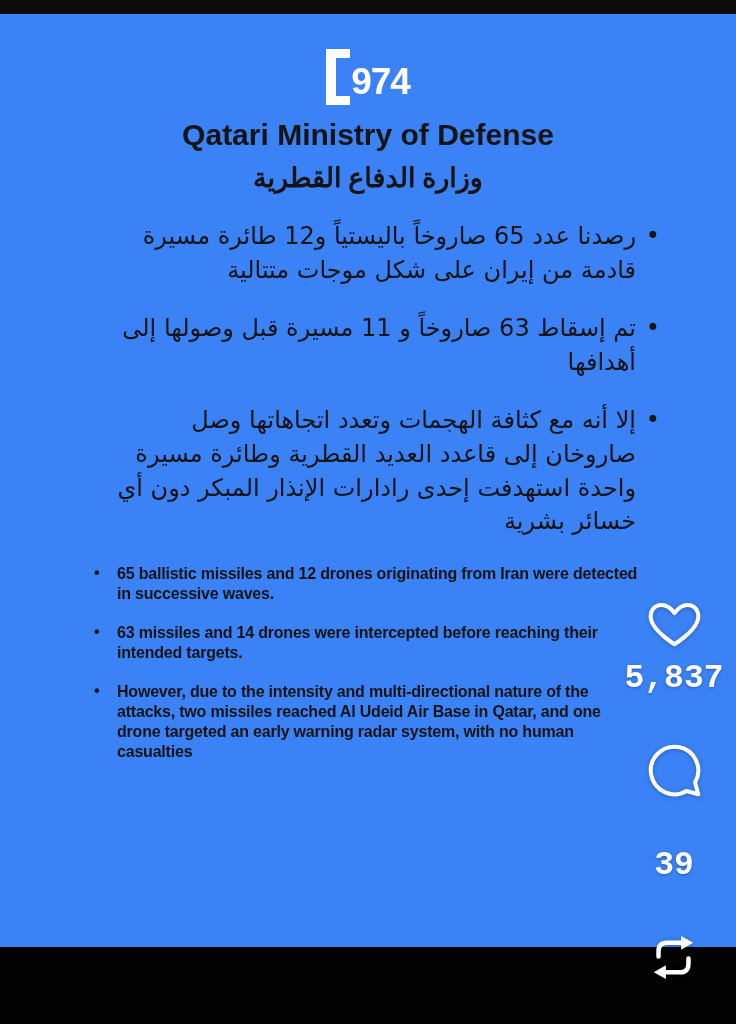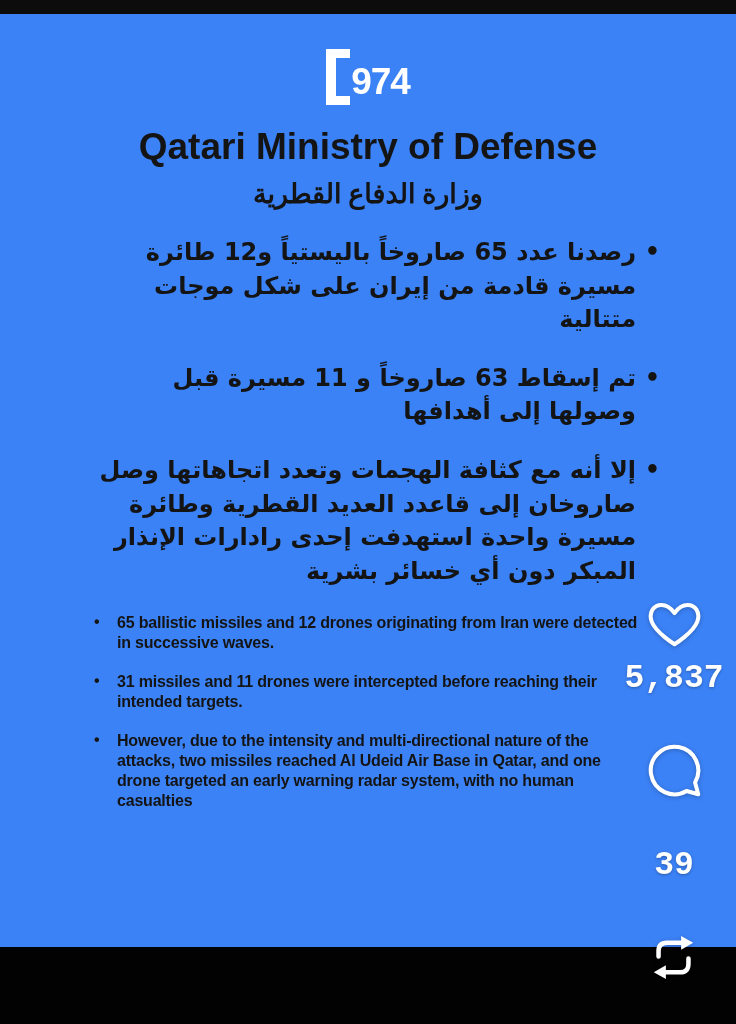--- a/index.html
+++ b/index.html
@@ -20,31 +20,31 @@
   .logo-row { display:flex; justify-content:center; align-items:center; margin-top:34px; height:58px; }
   .logo-bracket {
     width:24px; height:56px;
     border-left:10px solid #fff; border-top:9px solid #fff; border-bottom:9px solid #fff;
   }
   .logo-num {
     color:#fff; font-weight:bold; font-size:37px; letter-spacing:-1px;
     margin-left:1px; margin-top:10px;
   }
 
-  .title-en { text-align:center; font-weight:bold; font-size:37px; margin-top:20px; }
+  .title-en { text-align:center; font-weight:bold; font-size:30px; margin-top:12px; }
   .title-ar {
     text-align:center; font-weight:bold; font-size:27px; margin-top:10px;
     font-family:Liberation Serif, serif; direction:rtl;
   }
 
   .bullets-ar {
     direction:rtl; text-align:right;
     margin:26px 100px 0 96px;
     font-family:"DejaVu Sans","Liberation Sans",sans-serif;
-    font-weight:bold; font-size:24px; line-height:1.4;
+    font-weight:normal; font-size:24px; line-height:1.4;
   }
   .bullet-ar { position:relative; margin-bottom:25px; }
   .bullet-ar::before { content:"•"; position:absolute; right:-24px; top:0; }
 
   .bullets-en {
     margin:14px 95px 0 117px;
     font-weight:bold; font-size:16px; line-height:1.25;
     letter-spacing:-0.2px; max-width:522px;
   }
   .bullet-en { position:relative; margin-bottom:19px; }
@@ -81,21 +81,21 @@
     <div class="title-ar">وزارة الدفاع القطرية</div>
 
     <div class="bullets-ar">
       <div class="bullet-ar">رصدنا عدد 65 صاروخاً باليستياً و12 طائرة مسيرة قادمة من إيران على شكل موجات متتالية</div>
       <div class="bullet-ar">تم إسقاط 63 صاروخاً و 11 مسيرة قبل وصولها إلى أهدافها</div>
       <div class="bullet-ar">إلا أنه مع كثافة الهجمات وتعدد اتجاهاتها وصل صاروخان إلى قاعدد العديد القطرية وطائرة مسيرة واحدة استهدفت إحدى رادارات الإنذار المبكر دون أي خسائر بشرية</div>
     </div>
 
     <div class="bullets-en">
       <div class="bullet-en">65 ballistic missiles and 12 drones originating from Iran were detected in successive waves.</div>
-      <div class="bullet-en">31 missiles and 11 drones were intercepted before reaching their intended targets.</div>
+      <div class="bullet-en">63 missiles and 14 drones were intercepted before reaching their intended targets.</div>
       <div class="bullet-en">However, due to the intensity and multi-directional nature of the attacks, two missiles reached Al Udeid Air Base in Qatar, and one drone targeted an early warning radar system, with no human casualties</div>
     </div>
   </div>
 
   <div class="bottom-bar"></div>
 
   <div class="rail">
     <button class="rail-item">
       <svg class="rail-icon" viewBox="0 0 24 24" fill="none" stroke="#FFFFFF" stroke-width="1.7" stroke-linecap="round" stroke-linejoin="round">
         <path d="M12 20.7 S4.2 15.9 2.4 11.2 C1 7.4 3.2 4.2 6.5 4.2 c2.2 0 4 1.3 5.5 3.4 1.5-2.1 3.3-3.4 5.5-3.4 3.3 0 5.5 3.2 4.1 7 C19.8 15.9 12 20.7 12 20.7 Z"></path>

